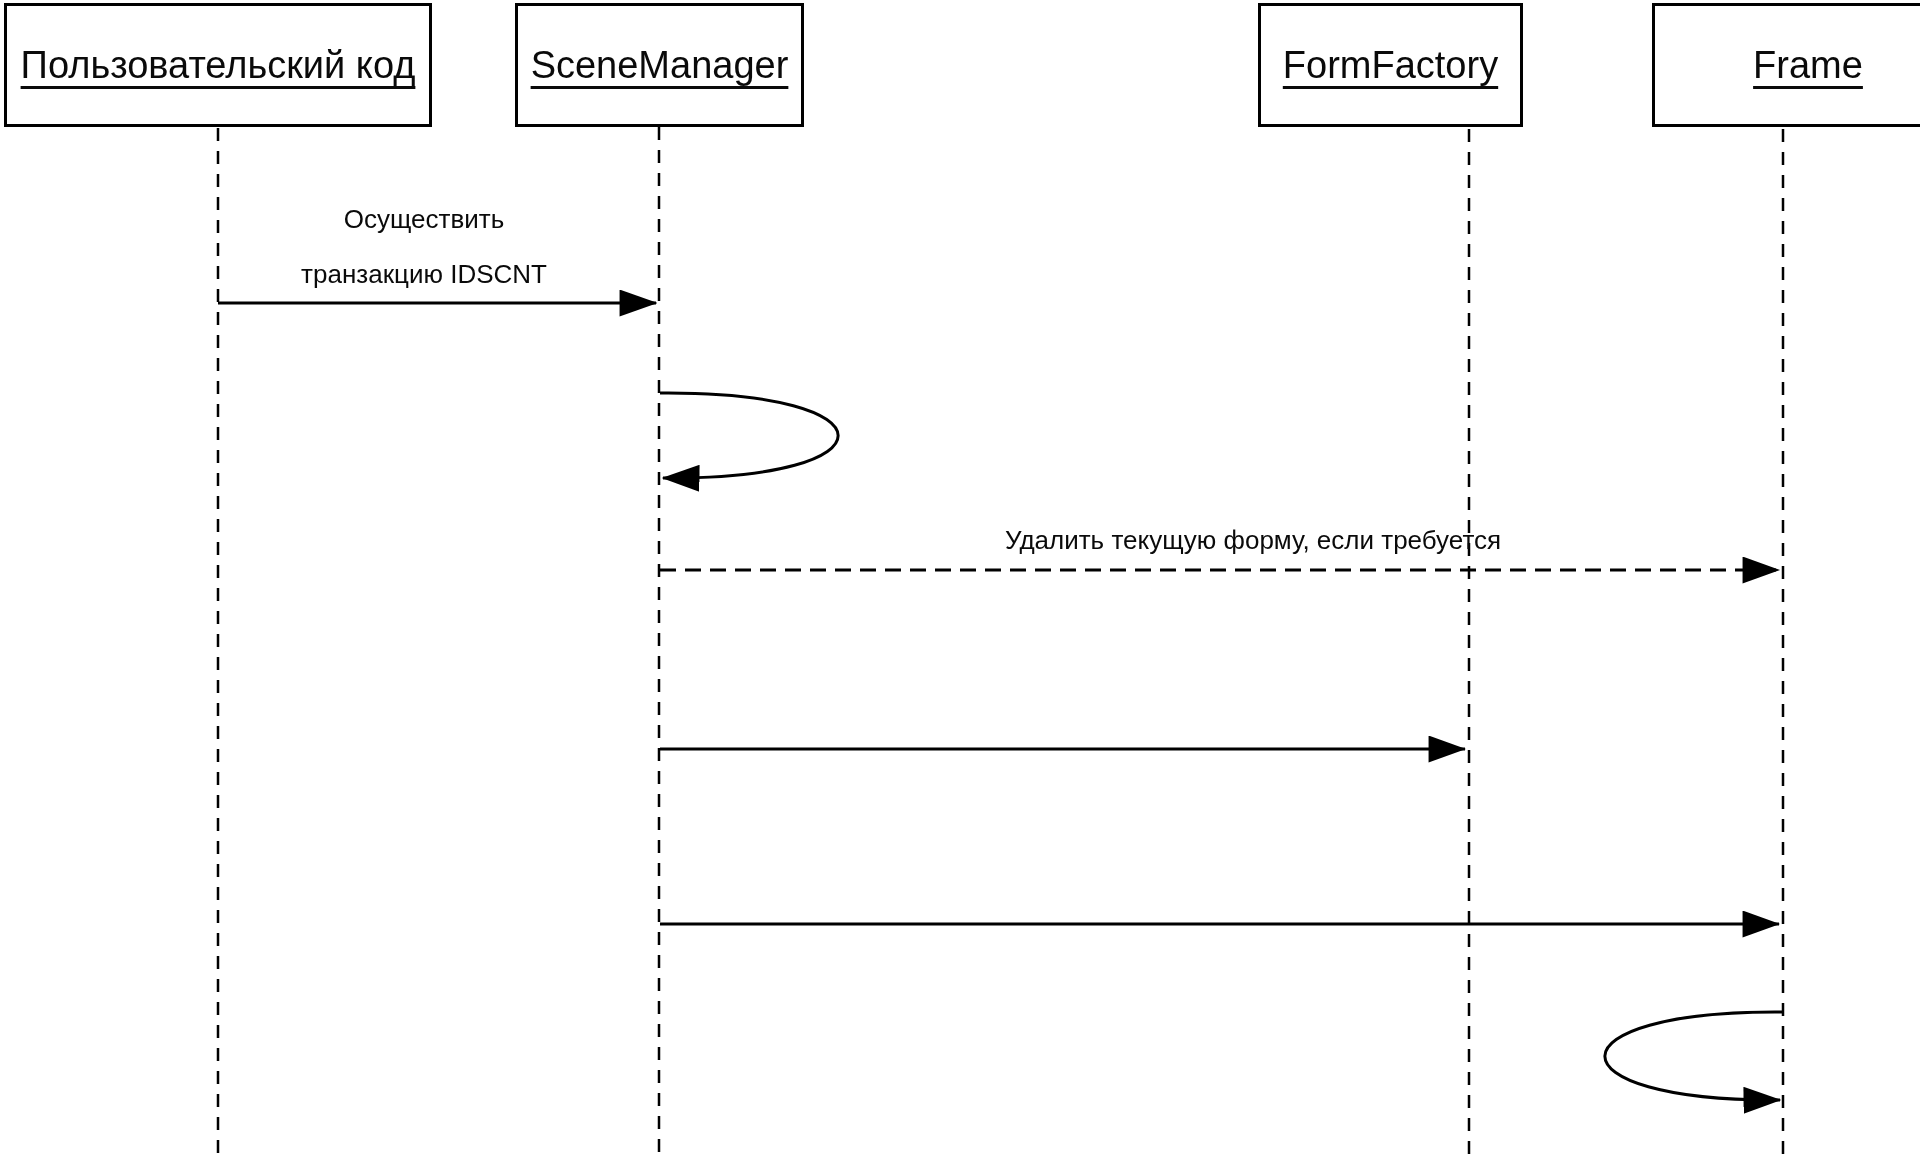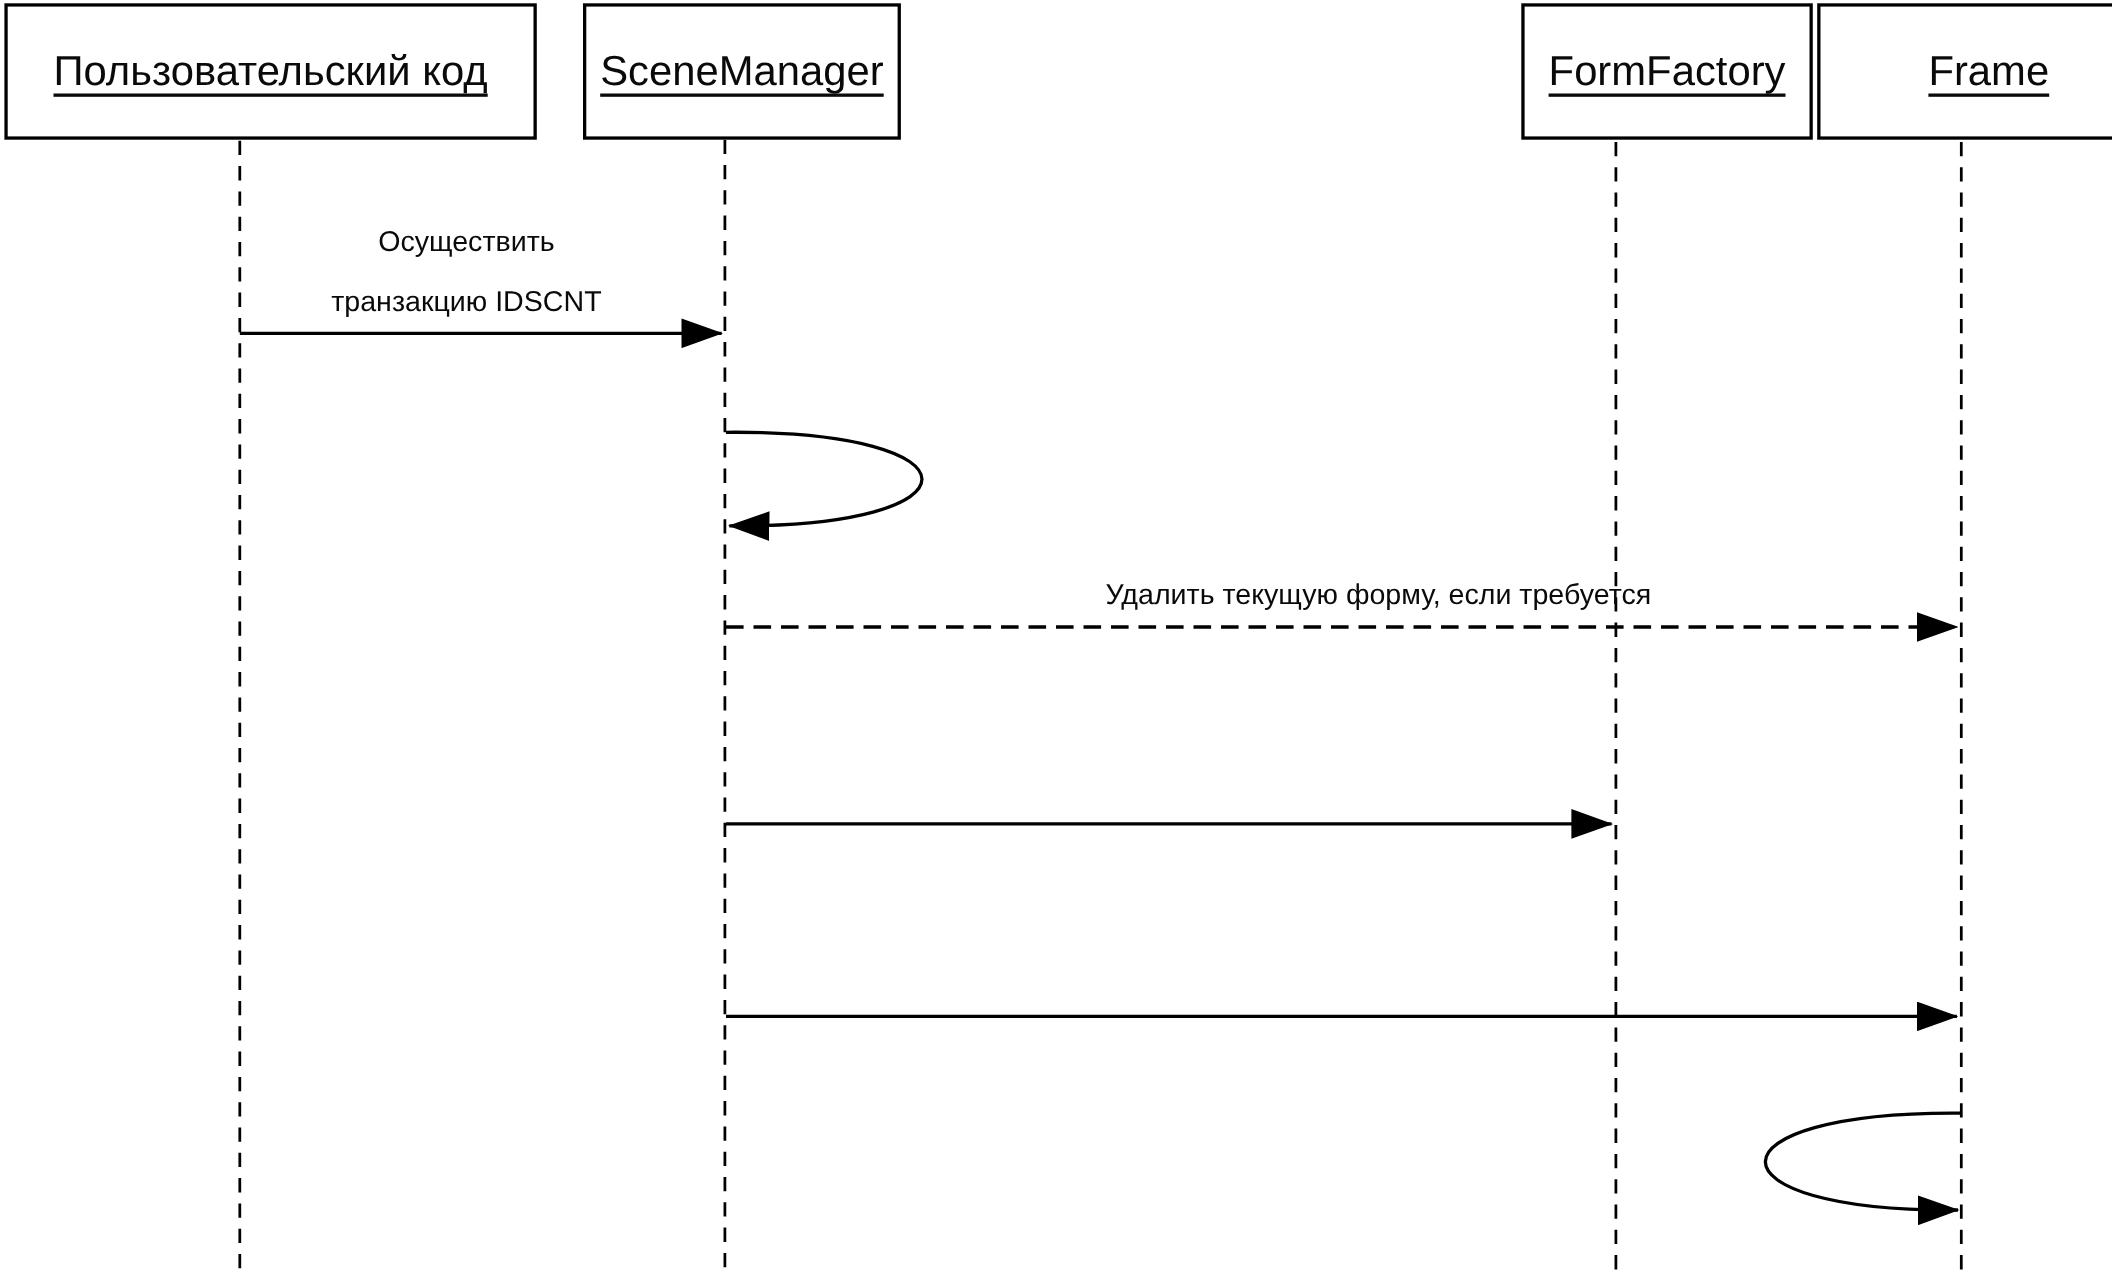--- a/index.html
+++ b/index.html
@@ -70,29 +70,29 @@
     <g stroke="#000000" stroke-width="3" fill="none">
       <line x1="218" y1="303" x2="656" y2="303" marker-end="url(#ah)"></line>
       <path d="M 660 393 C 897 391 897 480 663 478" marker-end="url(#ah)"></path>
       <line x1="660" y1="570" x2="1779" y2="570" stroke-dasharray="16 9" marker-end="url(#ah)"></line>
       <line x1="660" y1="749" x2="1465" y2="749" marker-end="url(#ah)"></line>
       <line x1="660" y1="924" x2="1779" y2="924" marker-end="url(#ah)"></line>
       <path d="M 1783 1012 C 1546 1010 1546 1102 1780 1100" marker-end="url(#ah)"></path>
     </g>
   </svg>
 
-  <div class="actor" style="left:4px; width:484px;">
+  <div class="actor" style="left:4px; width:428px;">
     <span class="actor-label">Пользовательский код</span>
   </div>
 
-  <div class="actor" style="left:530px; width:289px;">
+  <div class="actor" style="left:515px; width:289px;">
     <span class="actor-label">SceneManager</span>
   </div>
 
-  <div class="actor" style="left:1383px; width:265px;">
+  <div class="actor" style="left:1258px; width:265px;">
     <span class="actor-label">FormFactory</span>
   </div>
 
   <div class="actor" style="left:1652px; width:312px;align-items:center;">
     <span class="actor-label">Frame</span>
   </div>
 
   <div class="msg-label" style="left:424px; top:192px;">Осуществить
 транзакцию IDSCNT</div>
 

